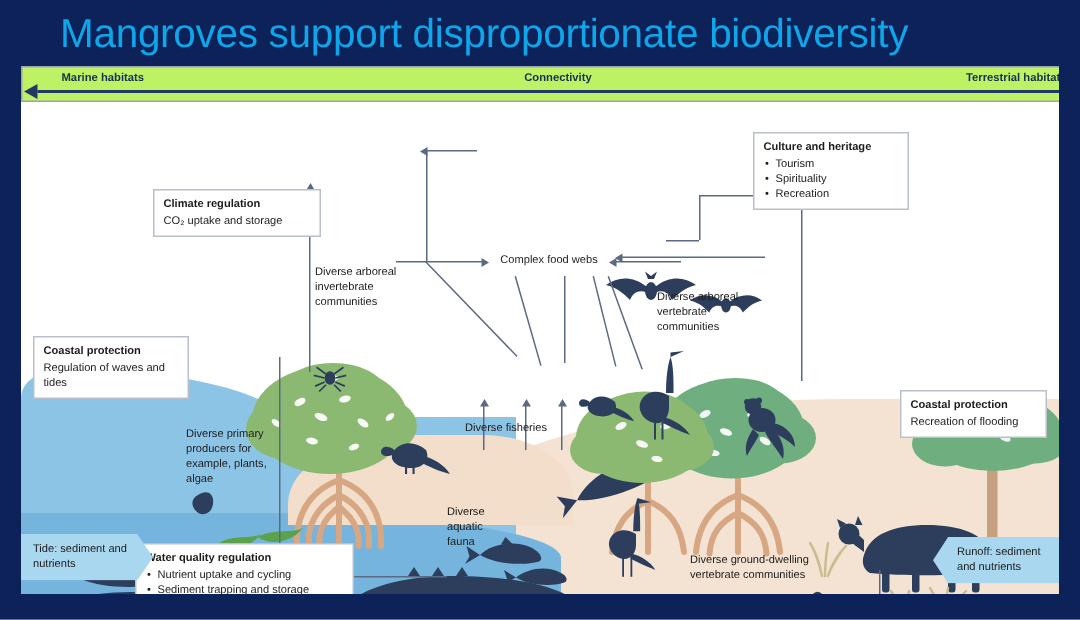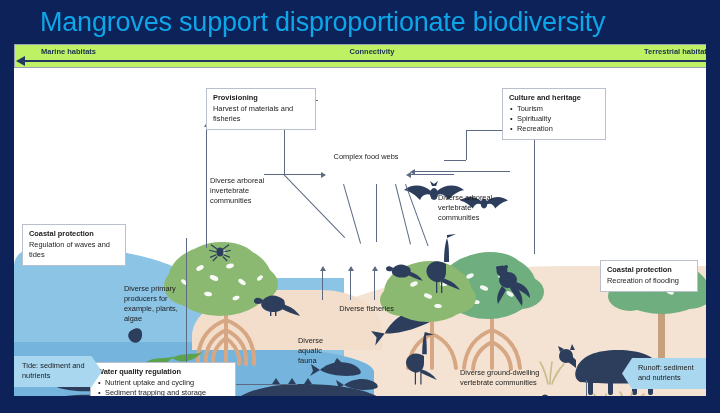--- a/index.html
+++ b/index.html
@@ -472,25 +472,25 @@
       <div class="ln lnv ar-dn" style="left:172px;top:170px;height:134px;"></div>
 
       <div class="ln lnh" style="left:430px;top:92px;width:22px;"></div>
       <div class="ln lnv" style="left:452px;top:62px;height:30px;"></div>
       <div class="ln lnh ar-rt" style="left:452px;top:62px;width:48px;"></div>
 
       <div class="ln lnv" style="left:572px;top:312px;height:32px;"></div>
 
       <div class="ln lnh ar-lf" style="left:212px;top:316px;width:72px;"></div>
 
-
-      <div class="box" style="left:192px;top:20px;width:110px;">
-        <span class="hd">Provisioning</span>
-        <span>Harvest of materials and fisheries</span>
+      <div class="box" style="left:88px;top:58px;width:112px;">
+        <span class="hd">Climate regulation</span>
+        <span>CO₂ uptake and storage</span>
       </div>
+
 
       <div class="box" style="left:8px;top:156px;width:104px;">
         <span class="hd">Coastal protection</span>
         <span>Regulation of waves and tides</span>
       </div>
 
       <div class="box" style="left:76px;top:294px;width:146px;">
         <span class="hd">Water quality regulation</span>
         <ul>
           <li>Nutrient uptake and cycling</li>
@@ -507,27 +507,27 @@
         </ul>
       </div>
 
       <div class="box" style="left:586px;top:192px;width:98px;">
         <span class="hd">Coastal protection</span>
         <span>Recreation of flooding</span>
       </div>
 
       <div class="lab" style="left:196px;top:86px;width:62px;margin-top:22px;">Diverse arboreal invertebrate communities</div>
 
-      <div class="lab" style="left:310px;top:84px;width:84px;text-align:center;">Complex food webs</div>
+      <div class="lab" style="left:310px;top:100px;width:84px;text-align:center;">Complex food webs</div>
 
       <div class="lab" style="left:424px;top:125px;width:68px;">Diverse arboreal vertebrate communities</div>
 
       <div class="lab" style="left:110px;top:216px;width:62px;">Diverse primary producers for example, plants, algae</div>
 
-      <div class="lab" style="left:296px;top:236px;width:84px;text-align:right;">Diverse fisheries</div>
+      <div class="lab" style="left:296px;top:212px;width:84px;text-align:left;">Diverse fisheries</div>
 
       <div class="lab" style="left:284px;top:268px;width:44px;">Diverse aquatic fauna</div>
 
       <div class="lab" style="left:446px;top:300px;width:110px;">Diverse ground-dwelling vertebrate communities</div>
 
       <div class="chev left-point" style="left:608px;top:290px;width:84px;">Runoff: sediment and nutrients</div>
 
       <div class="chev right-point" style="left:0px;top:288px;width:88px;">Tide: sediment and nutrients</div>
 
     </div>

